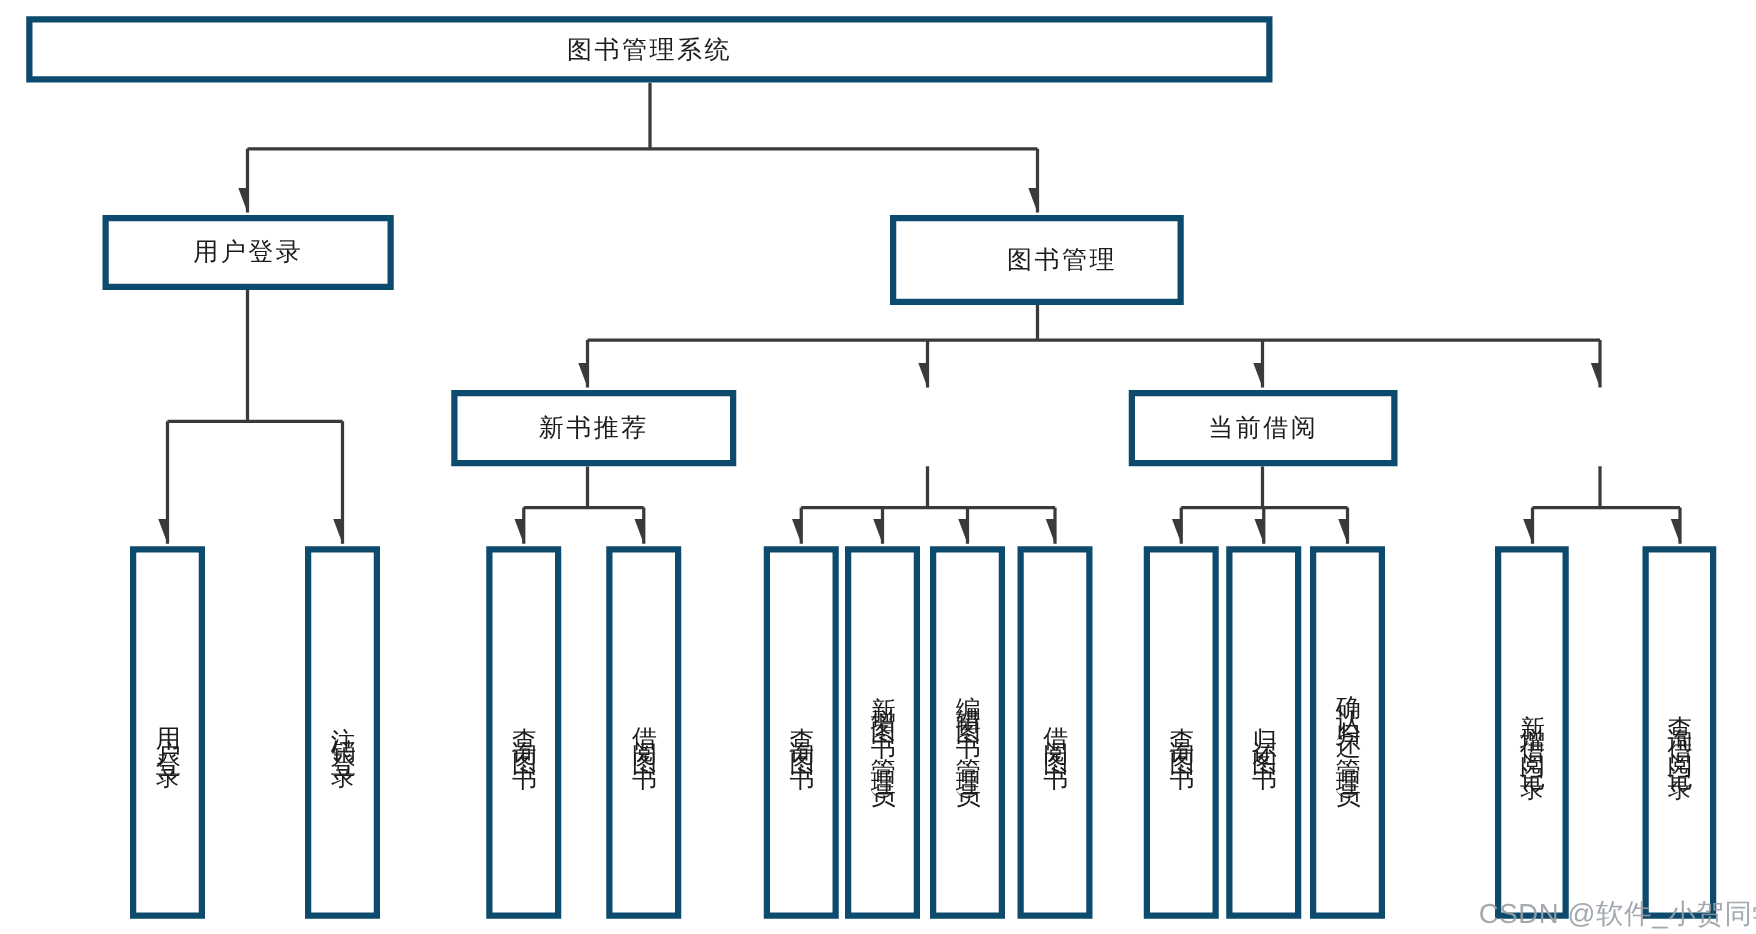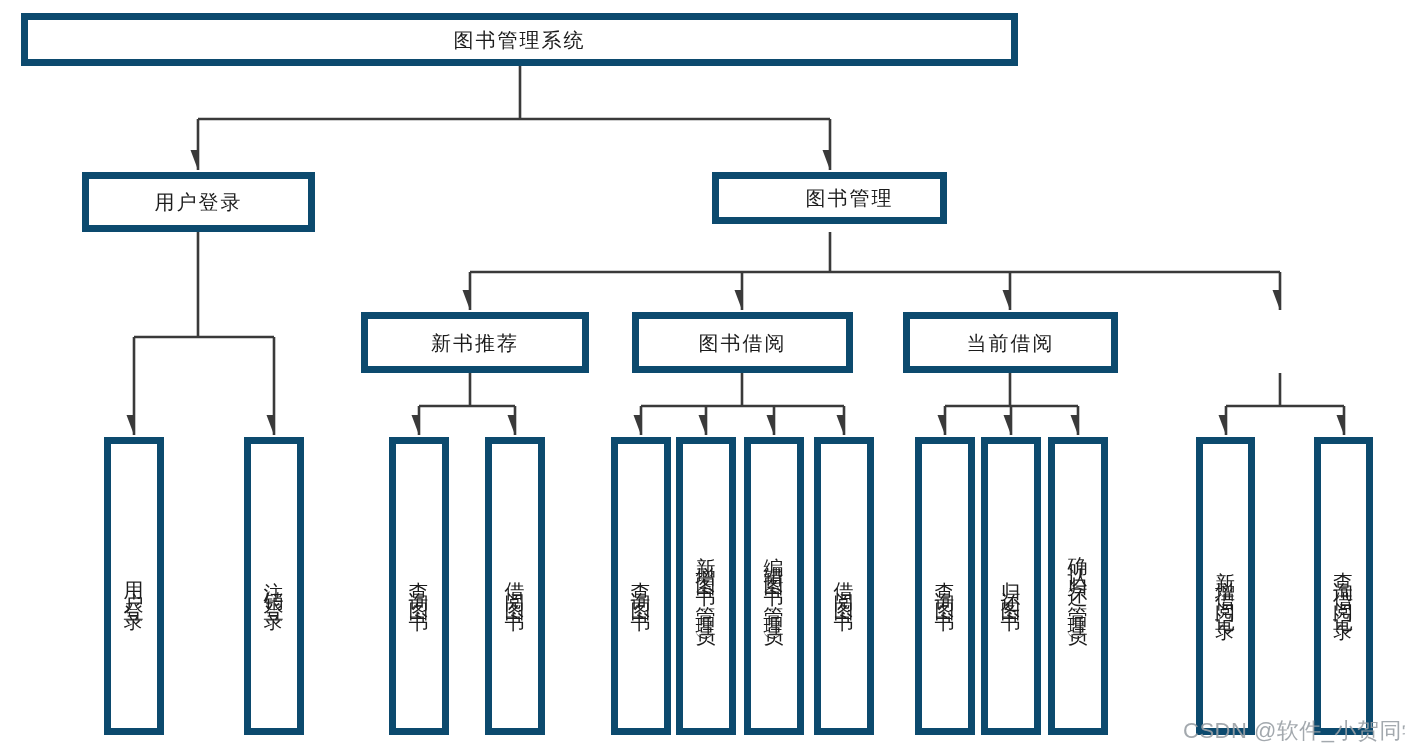--- a/index.html
+++ b/index.html
@@ -14,21 +14,21 @@
   .connectors {
     position: absolute;
     left: 0; top: 0;
     width: 1405px;
     height: 747px;
   }
   .node {
     position: absolute;
     box-sizing: border-box;
     background: #ffffff;
-    border: 7px solid #0c4a6e;
+    border: 5px solid #0c4a6e;
     display: flex;
     align-items: center;
     justify-content: center;
     color: #1c1c1c;
     font-size: 20px;
     letter-spacing: 2px;
     line-height: 1;
     text-align: center;
   }
   .node.vertical span {
@@ -92,29 +92,26 @@
     </g>
   </svg>
 
   <div class="node" style="left:21px; top:13px; width:997px; height:53px;">
     <span>图书管理系统</span>
   </div>
 
   <div class="node" style="left:82px; top:172px; width:233px; height:60px;">
     <span>用户登录</span>
   </div>
-  <div class="node" style="left:712px; top:172px; width:235px; height:52px;padding-left:40px;">
+  <div class="node" style="left:712px; top:172px; width:235px; height:72px;padding-left:40px;">
     <span>图书管理</span>
   </div>
 
   <div class="node" style="left:361px; top:312px; width:228px; height:61px;">
     <span>新书推荐</span>
-  </div>
-  <div class="node" style="left:632px; top:312px; width:221px; height:61px;">
-    <span>图书借阅</span>
   </div>
   <div class="node" style="left:903px; top:312px; width:215px; height:61px;text-align:right;">
     <span>当前借阅</span>
   </div>
 
   <div class="node vertical" style="left:104px; top:437px; width:60px; height:298px;">
     <span>用户登录</span>
   </div>
   <div class="node vertical" style="left:244px; top:437px; width:60px; height:298px;">
     <span>注销登录</span>

